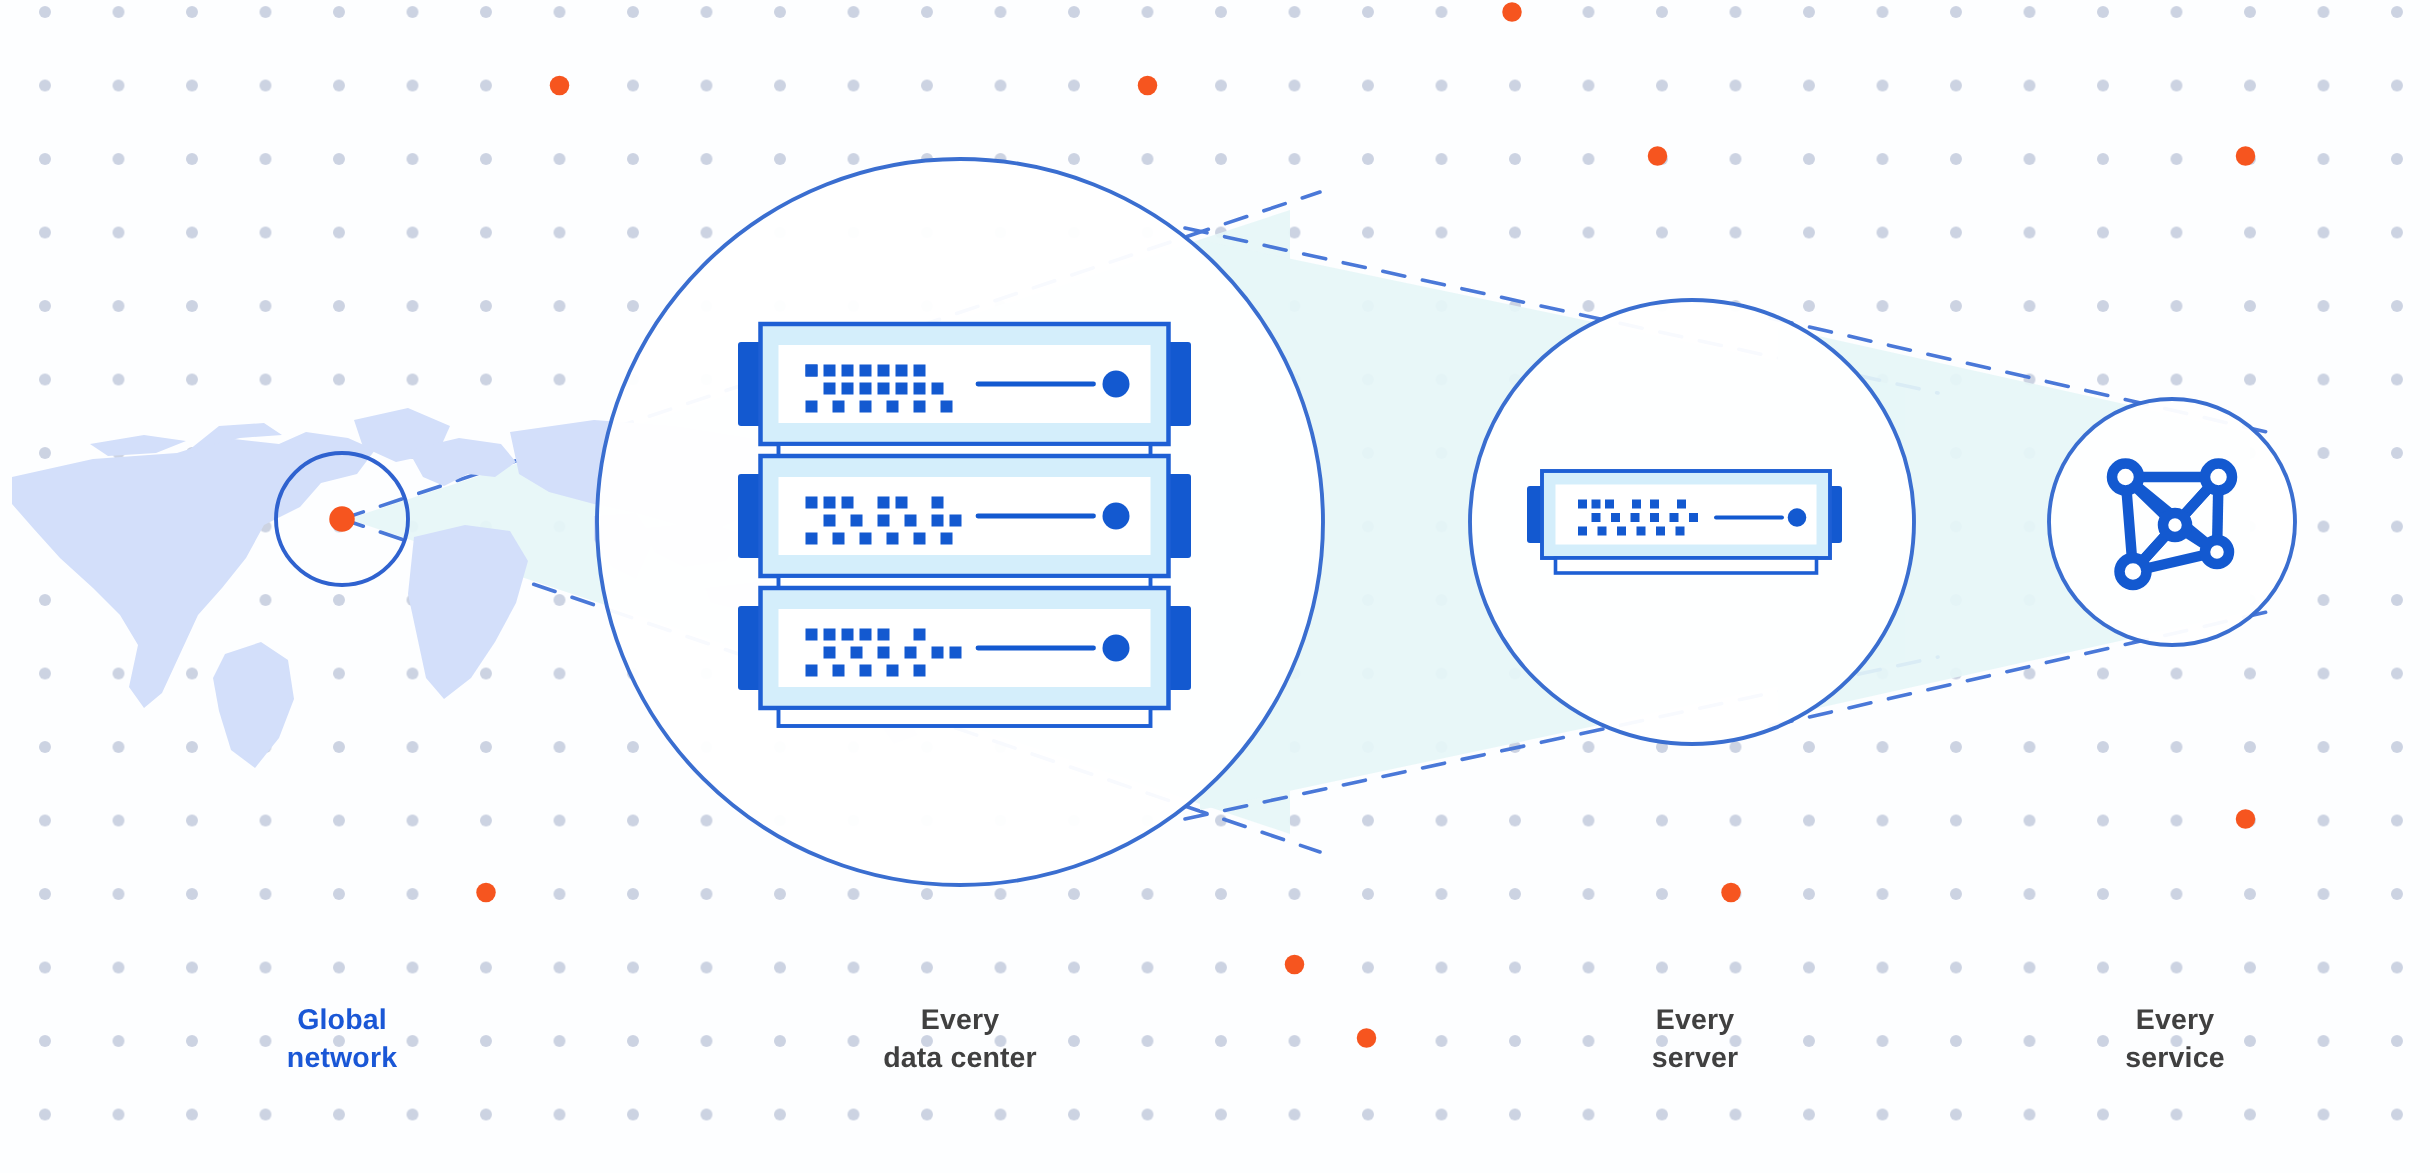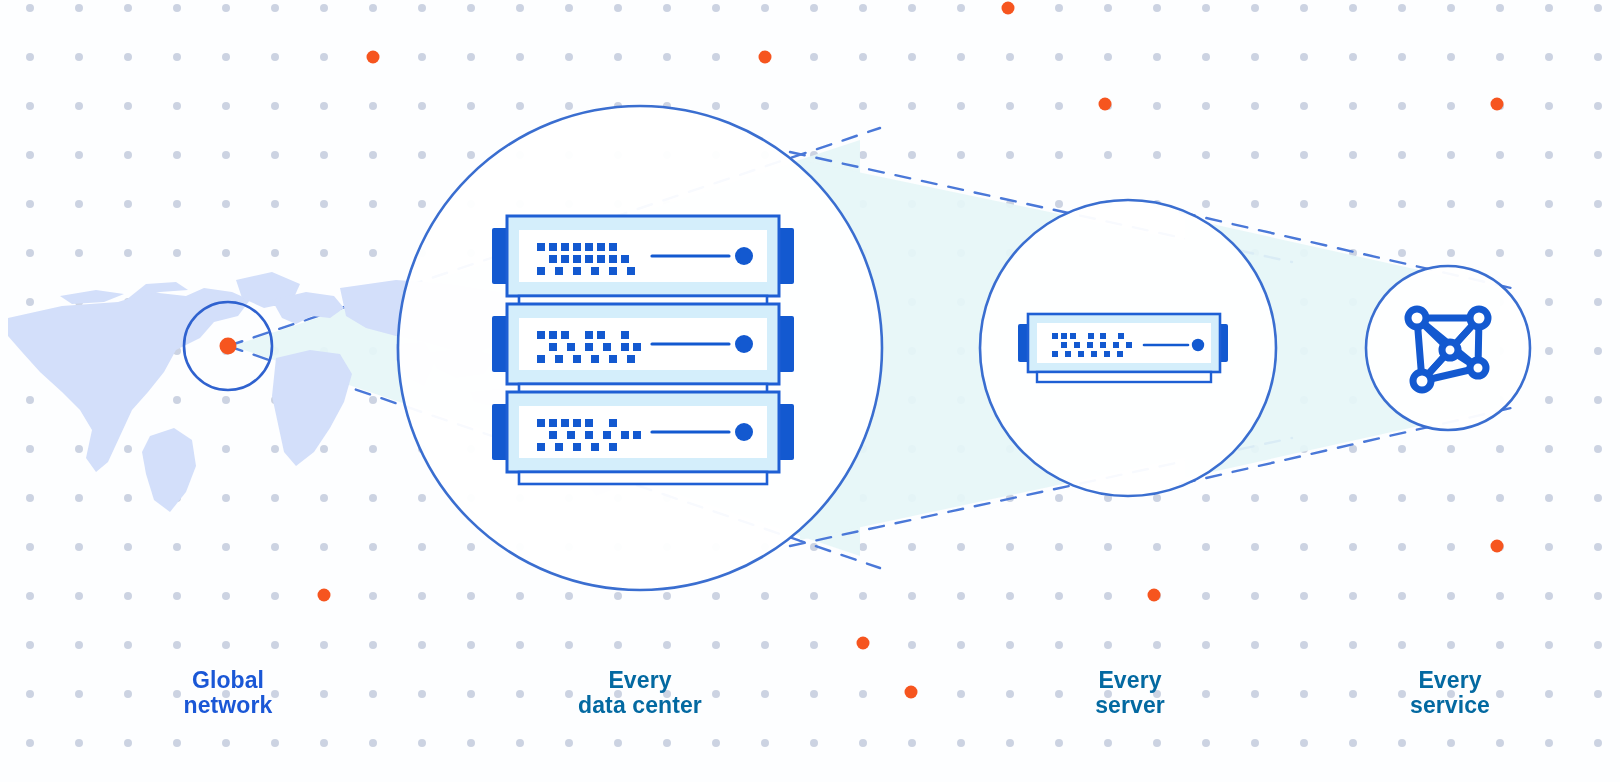--- a/index.html
+++ b/index.html
@@ -22,28 +22,28 @@
   #scene {
     position: absolute;
     inset: 0;
     width: 1620px;
     height: 782px;
     display: block;
   }
   .label {
     position: absolute;
     text-align: center;
-    font-size: 23px;
+    font-size: 19px;
     line-height: 25px;
     font-weight: 600;
     letter-spacing: 0.1px;
     white-space: pre-line;
     user-select: none;
   }
-  .label-dark { color: #0369a1; }
+  .label-dark { color: #404040; }
   .label-blue { color: #1a57d6; }
   #label-global   { left: 128px;  top: 668px; width: 200px; }
   #label-dc       { left: 540px;  top: 668px; width: 200px; }
   #label-server   { left: 1030px; top: 668px; width: 200px; }
   #label-service  { left: 1350px; top: 668px; width: 200px; }
 </style>
 </head>
 <body>
 
 <div id="stage">

